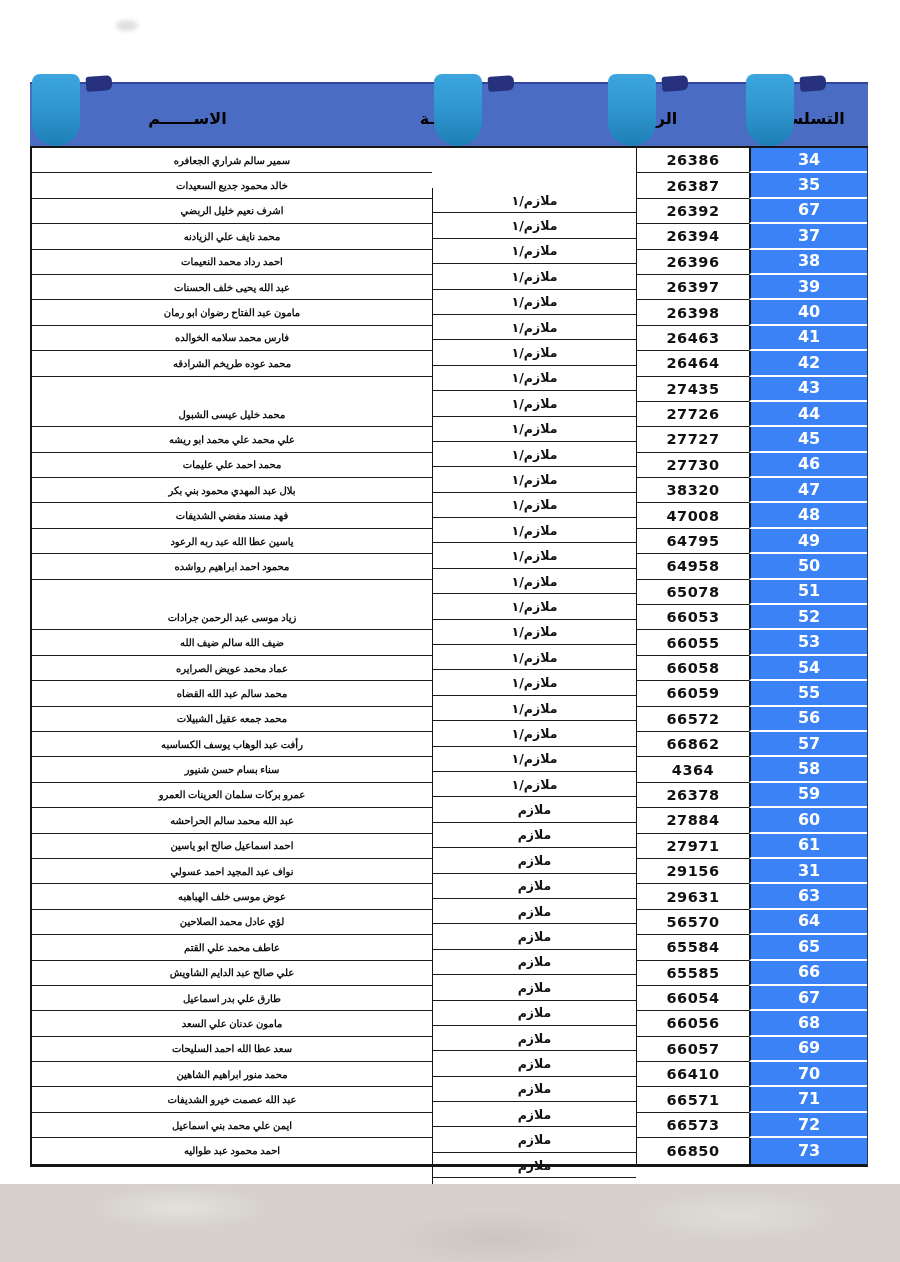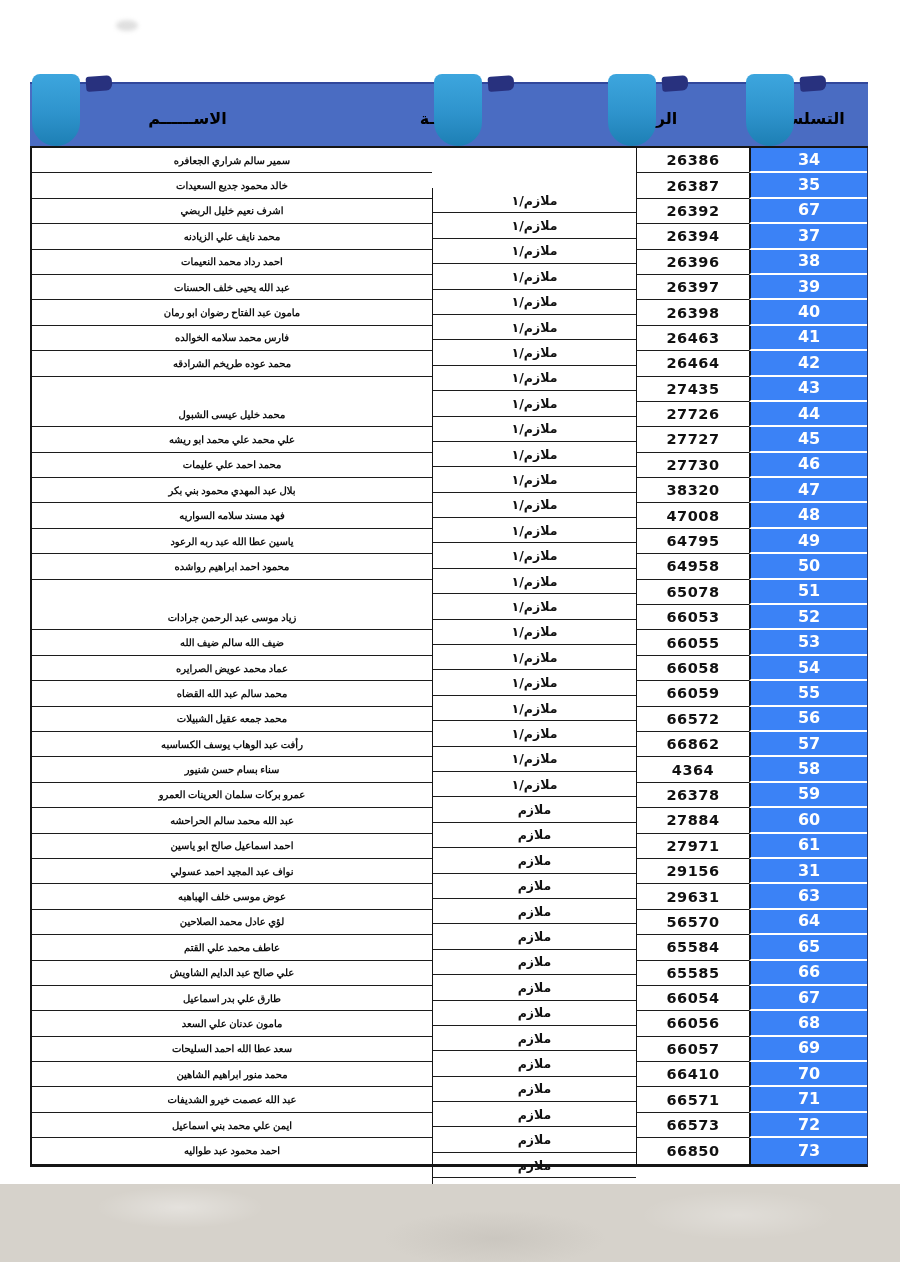--- a/index.html
+++ b/index.html
@@ -225,21 +225,21 @@
     <div class="td serial">47</div>
     <div class="td number">38320</div>
     <div class="td rank">ملازم/١</div>
     <div class="td name">بلال عبد المهدي محمود بني بكر</div>
   </div>
 
   <div class="tr">
     <div class="td serial">48</div>
     <div class="td number">47008</div>
     <div class="td rank">ملازم/١</div>
-    <div class="td name">فهد مسند سلامه السواريه</div>
+    <div class="td name">فهد مسند مفضي الشديفات</div>
   </div>
 
   <div class="tr">
     <div class="td serial">49</div>
     <div class="td number">64795</div>
     <div class="td rank">ملازم/١</div>
     <div class="td name">ياسين عطا الله عبد ربه الرعود</div>
   </div>
 
   <div class="tr">

